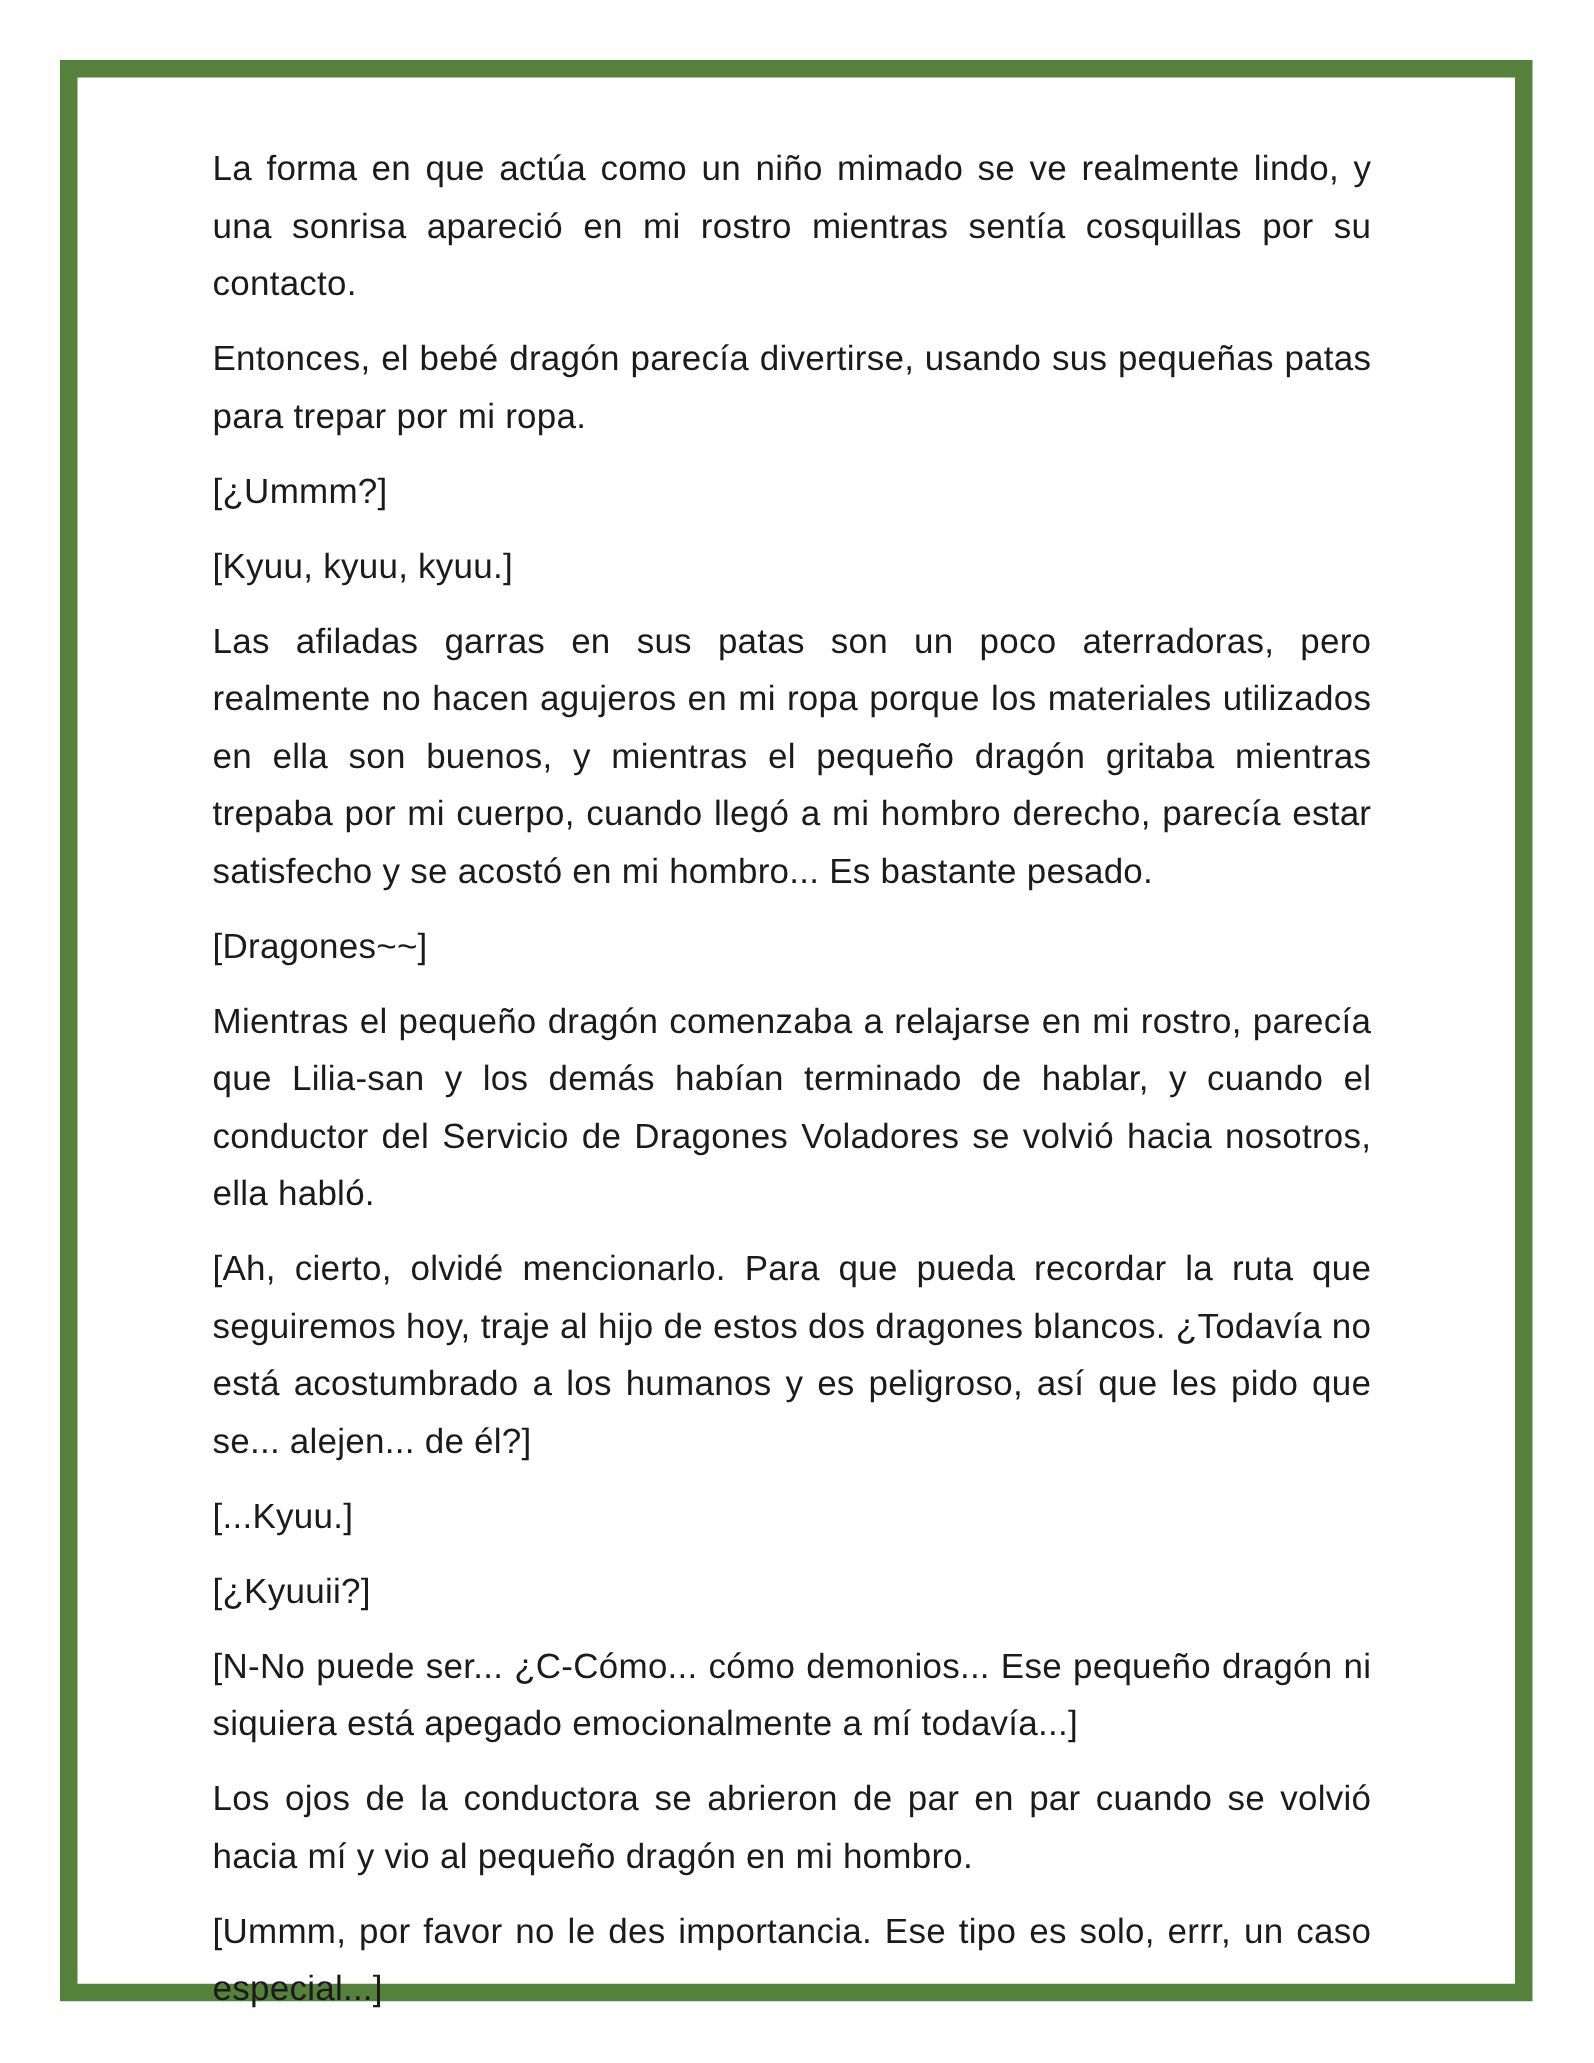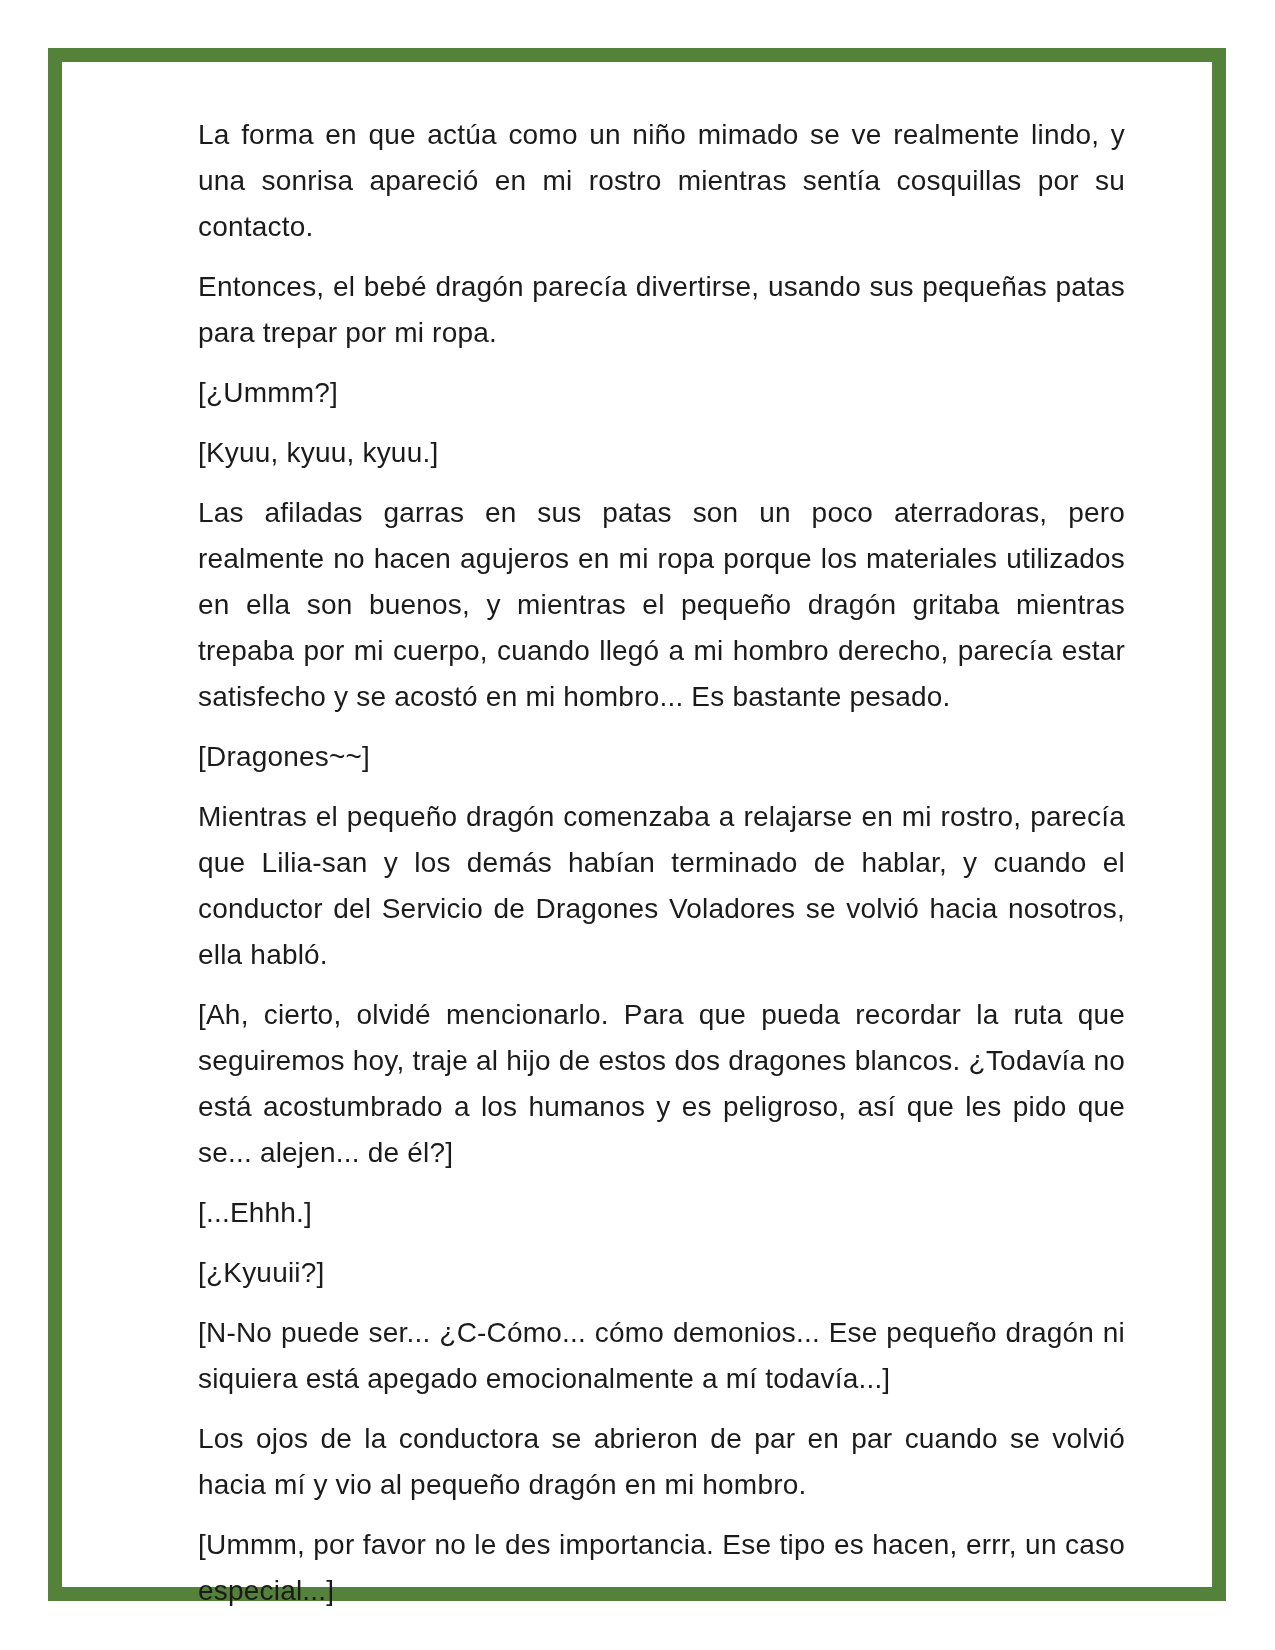--- a/index.html
+++ b/index.html
@@ -27,21 +27,20 @@
   }
   .doc-text {
     position: absolute;
     left: 170px;
     top: 112px;
     width: 927px;
     color: #1b1b1b;
     font-size: 28px;
     line-height: 46px;
     letter-spacing: 0.2px;
-    margin-left: 28px;
   }
   .doc-text p {
     margin: 0 0 14px 0;
     text-align: justify;
     text-justify: inter-word;
   }
 </style>
 </head>
 <body>
 
@@ -49,19 +48,19 @@
   <div class="page-frame"></div>
   <div class="doc-text">
     <p>La forma en que actúa como un niño mimado se ve realmente lindo, y una sonrisa apareció en mi rostro mientras sentía cosquillas por su contacto.</p>
     <p>Entonces, el bebé dragón parecía divertirse, usando sus pequeñas patas para trepar por mi ropa.</p>
     <p>[¿Ummm?]</p>
     <p>[Kyuu, kyuu, kyuu.]</p>
     <p>Las afiladas garras en sus patas son un poco aterradoras, pero realmente no hacen agujeros en mi ropa porque los materiales utilizados en ella son buenos, y mientras el pequeño dragón gritaba mientras trepaba por mi cuerpo, cuando llegó a mi hombro derecho, parecía estar satisfecho y se acostó en mi hombro... Es bastante pesado.</p>
     <p>[Dragones~~]</p>
     <p>Mientras el pequeño dragón comenzaba a relajarse en mi rostro, parecía que Lilia-san y los demás habían terminado de hablar, y cuando el conductor del Servicio de Dragones Voladores se volvió hacia nosotros, ella habló.</p>
     <p>[Ah, cierto, olvidé mencionarlo. Para que pueda recordar la ruta que seguiremos hoy, traje al hijo de estos dos dragones blancos. ¿Todavía no está acostumbrado a los humanos y es peligroso, así que les pido que se... alejen... de él?]</p>
-    <p>[...Ehhh.]</p>
+    <p>[...Kyuu.]</p>
     <p>[¿Kyuuii?]</p>
     <p>[N-No puede ser... ¿C-Cómo... cómo demonios... Ese pequeño dragón ni siquiera está apegado emocionalmente a mí todavía...]</p>
     <p>Los ojos de la conductora se abrieron de par en par cuando se volvió hacia mí y vio al pequeño dragón en mi hombro.</p>
-    <p>[Ummm, por favor no le des importancia. Ese tipo es hacen, errr, un caso especial...]</p>
+    <p>[Ummm, por favor no le des importancia. Ese tipo es solo, errr, un caso especial...]</p>
   </div>
 </div>
 
 </body></html>

